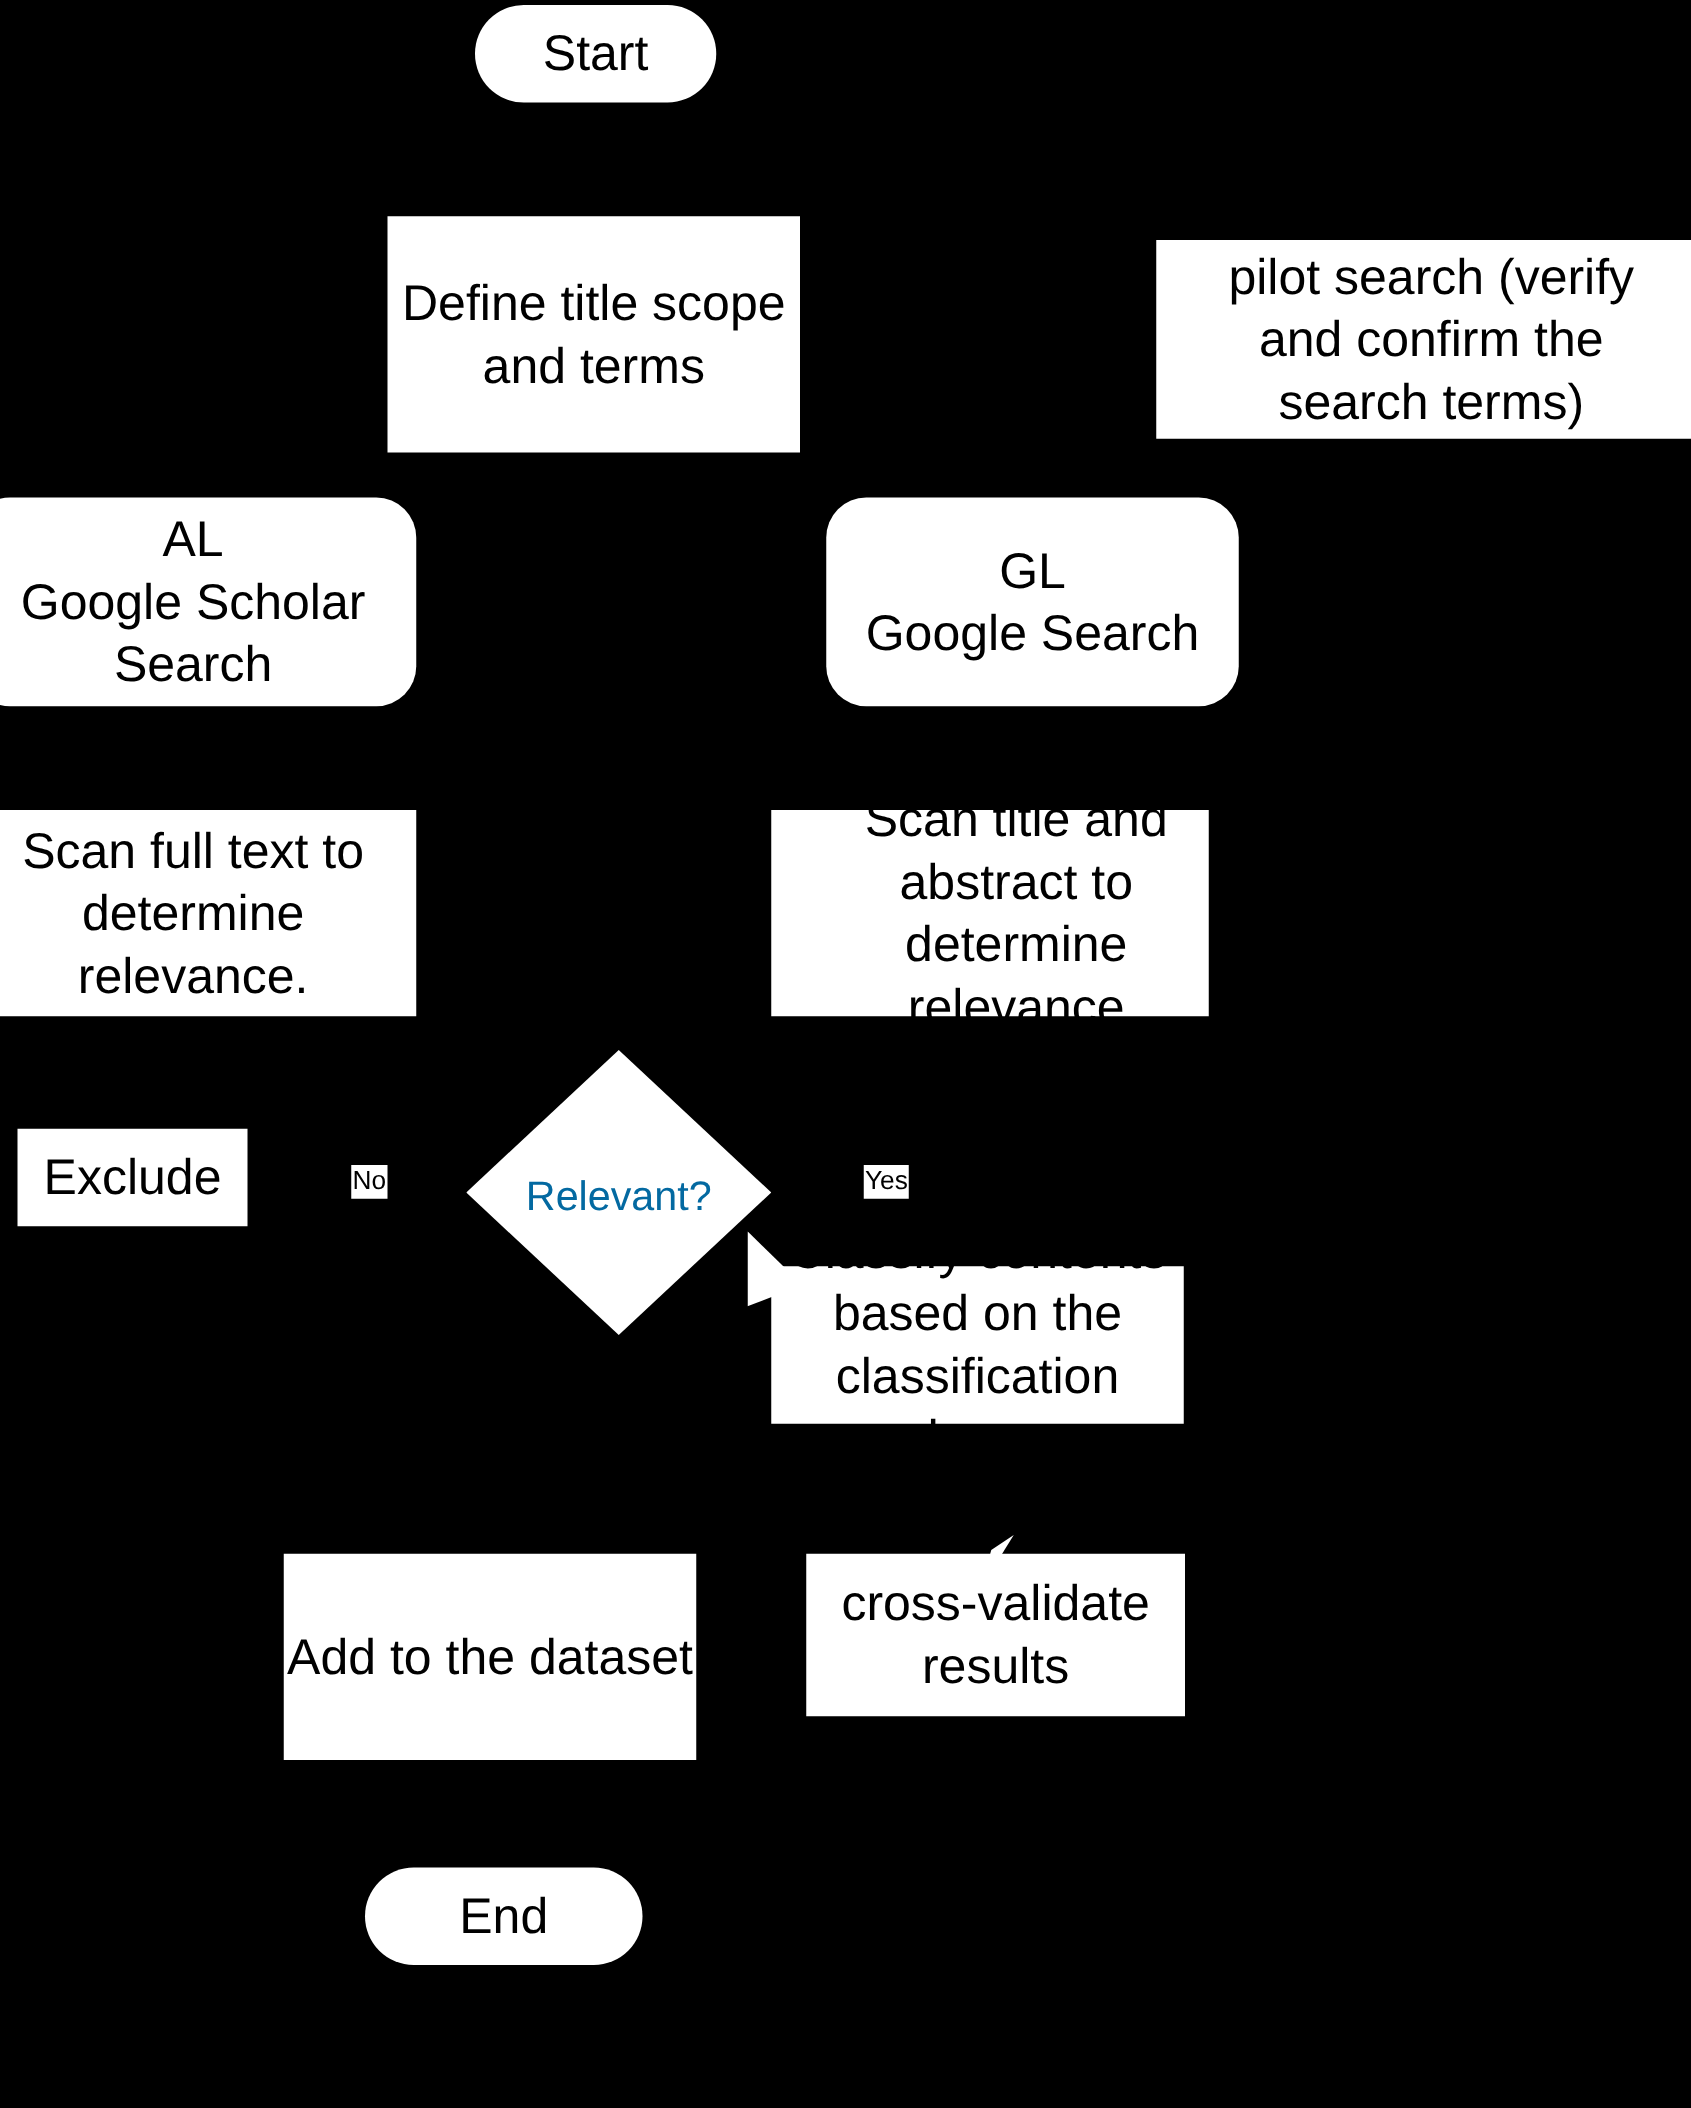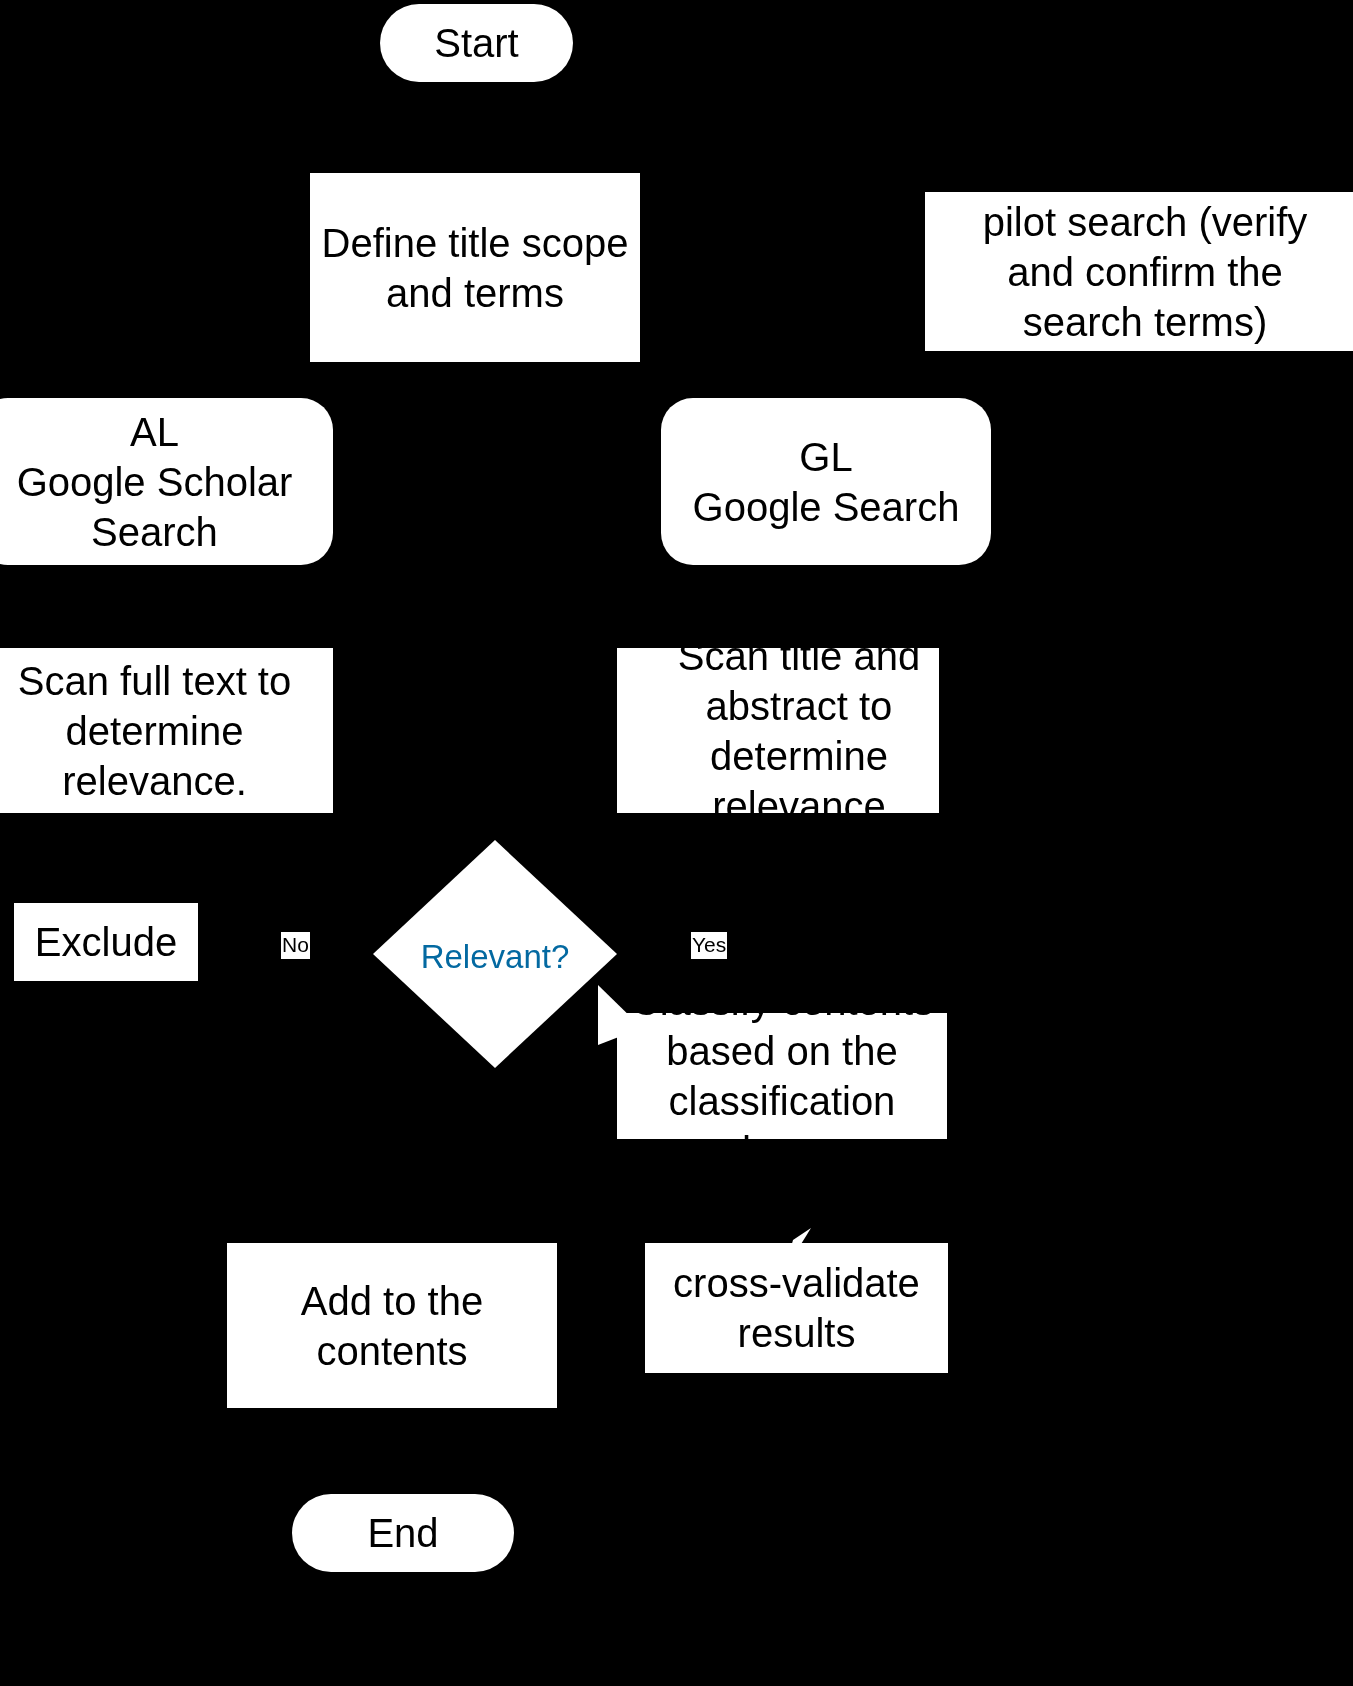--- a/index.html
+++ b/index.html
@@ -82,21 +82,21 @@
   <div class="node round" style="left:-24px; top:398px; width:357px; height:167px;">AL
 Google Scholar
 Search</div>
 
   <div class="node round" style="left:617px; top:398px; width:330px; height:167px;margin-left:44px;">GL
 Google Search</div>
 
   <div class="node rect" style="left:-24px; top:648px; width:357px; height:165px;">Scan full text to
 determine relevance.</div>
 
-  <div class="node rect" style="left:617px; top:648px; width:322px; height:165px;padding-left:42px;">Scan title and
+  <div class="node rect" style="left:617px; top:648px; width:350px; height:165px;padding-left:42px;">Scan title and
 abstract to determine
 relevance</div>
 
   <div class="node rect" style="left:14px; top:903px; width:184px; height:78px;">Exclude</div>
 
   <div class="diamond-wrap" style="left:373px; top:840px; width:244px; height:228px;">
     <svg class="diamond-shape" viewBox="0 0 244 228" preserveAspectRatio="none">
       <polygon points="122,0 244,114 122,228 0,114" fill="#ffffff"></polygon>
     </svg>
     <div class="diamond-label" style="top:98px;">Relevant?</div>
@@ -112,20 +112,20 @@
 
   <div class="node rect" style="left:617px; top:1013px; width:330px; height:126px;">Classify contents
 based on the
 classification
 schemes</div>
 
   <svg class="arrow-notch" style="left:755px; top:1228px; width:60px; height:50px;" viewBox="0 0 60 50">
     <polygon points="56,0 30,42 38,12" fill="#ffffff"></polygon>
   </svg>
 
-  <div class="node rect" style="left:227px; top:1243px; width:330px; height:165px;">Add to the contents</div>
+  <div class="node rect" style="left:227px; top:1243px; width:330px; height:165px;">Add to the dataset</div>
 
   <div class="node rect" style="left:645px; top:1243px; width:303px; height:130px;">cross-validate
 results</div>
 
   <div class="node stadium" style="left:292px; top:1494px; width:222px; height:78px;">End</div>
 
 </div>
 
 </body></html>

